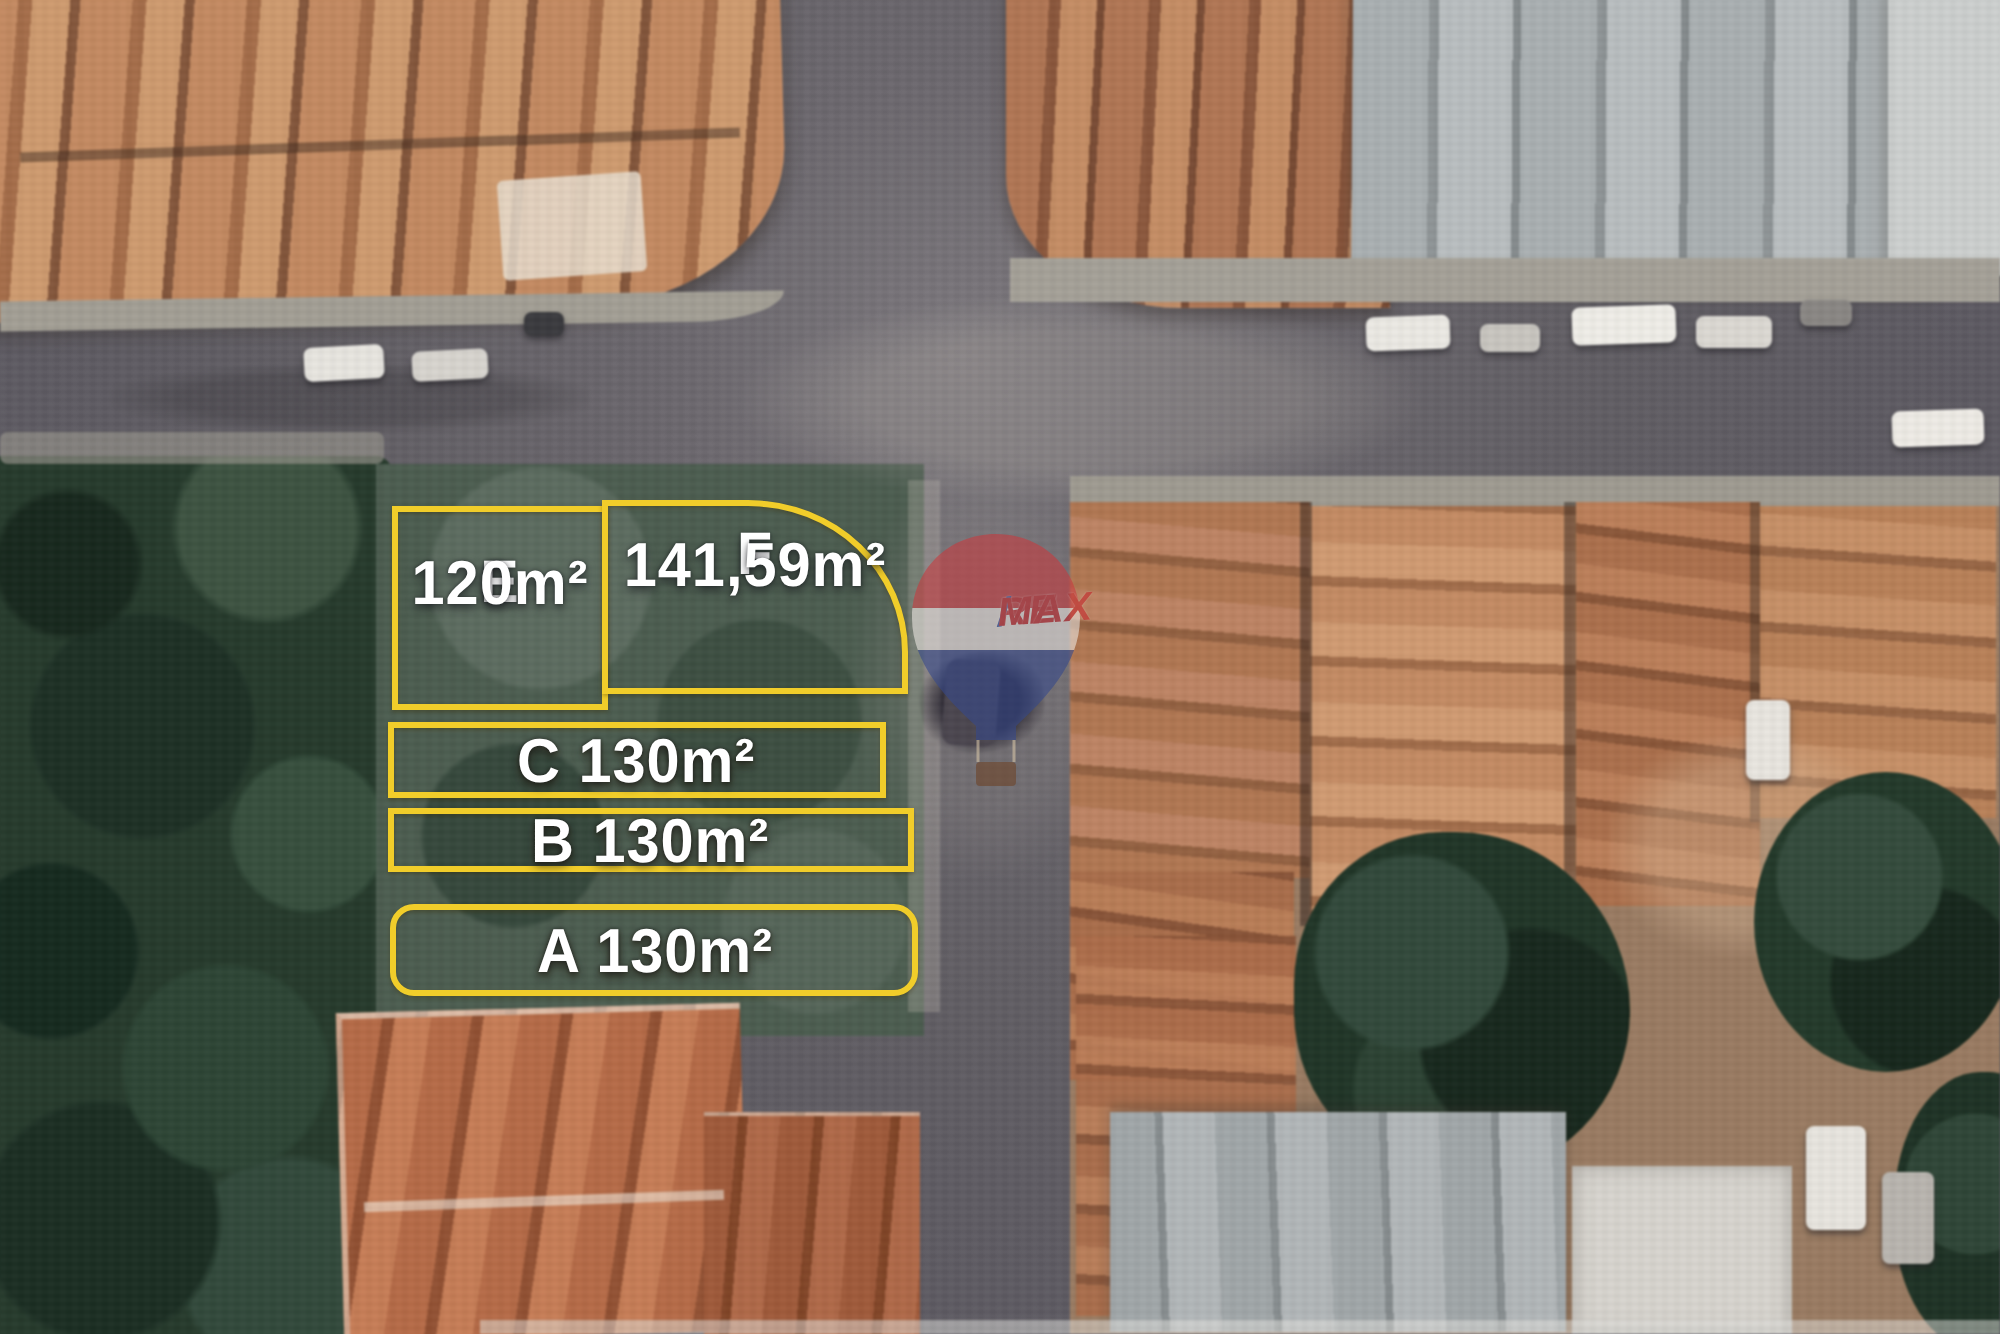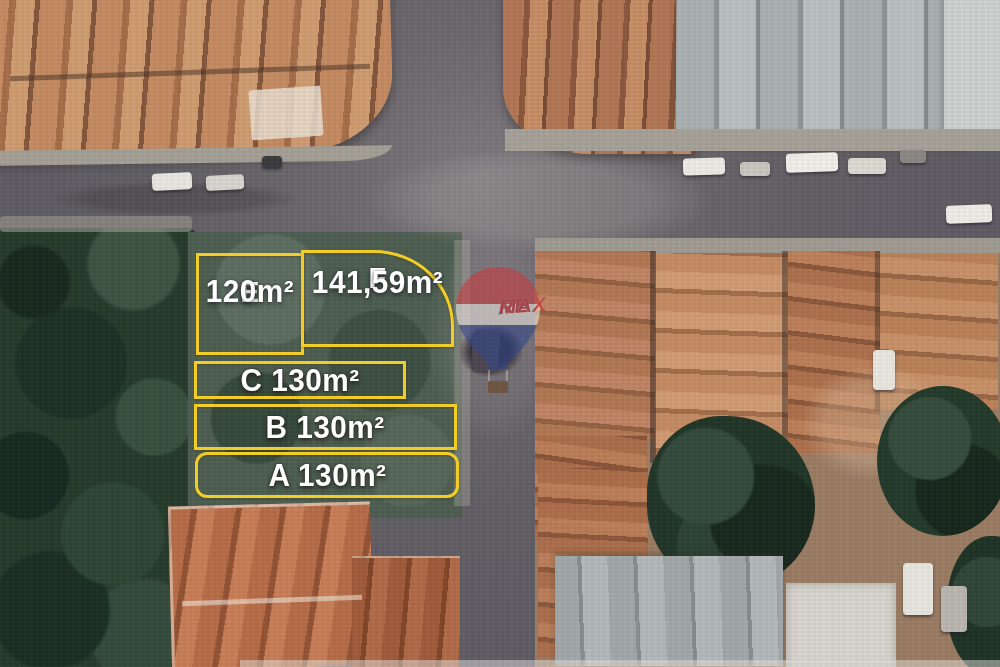--- a/index.html
+++ b/index.html
@@ -118,22 +118,22 @@
   .grain{left:0;top:0;width:1000px;height:667px;
     background:
       repeating-linear-gradient(0deg, rgba(255,255,255,.015) 0 2px, rgba(0,0,0,.022) 2px 4px),
       repeating-linear-gradient(90deg, rgba(255,255,255,.012) 0 3px, rgba(0,0,0,.018) 3px 6px);
   }
 
   
   .plot{border:3px solid #f1cd2a;filter:drop-shadow(0 1px 1px rgba(60,45,0,.35));}
   .plot-e{left:196px;top:253px;width:108px;height:102px;}
   .plot-f{left:301px;top:250px;width:153px;height:97px;border-top-right-radius:80px 76px;}
-  .plot-c{left:194px;top:361px;width:212px;height:38px;display:flex;align-items:center;justify-content:center;}
-  .plot-b{left:194px;top:404px;width:263px;height:46px;display:flex;align-items:center;justify-content:center;}
+  .plot-c{left:194px;top:361px;width:249px;height:38px;display:flex;align-items:center;justify-content:center;}
+  .plot-b{left:194px;top:404px;width:263px;height:32px;display:flex;align-items:center;justify-content:center;}
   .plot-a{left:195px;top:452px;width:264px;height:46px;display:flex;align-items:center;justify-content:center;border-radius:12px;}
 
   .plot-label{
     color:#fff;font-weight:700;font-size:31px;line-height:31px;
     text-shadow:0 2px 5px rgba(18,18,24,.65), 0 0 2px rgba(18,18,24,.45);
     letter-spacing:.5px;text-align:center;transform:scaleX(.96);white-space:nowrap;
   }
   .label-ef{display:flex;flex-direction:column;align-items:center;}
   .label-e{left:196px;top:276px;width:108px;}
   .label-f{left:301px;top:262px;width:153px;}

